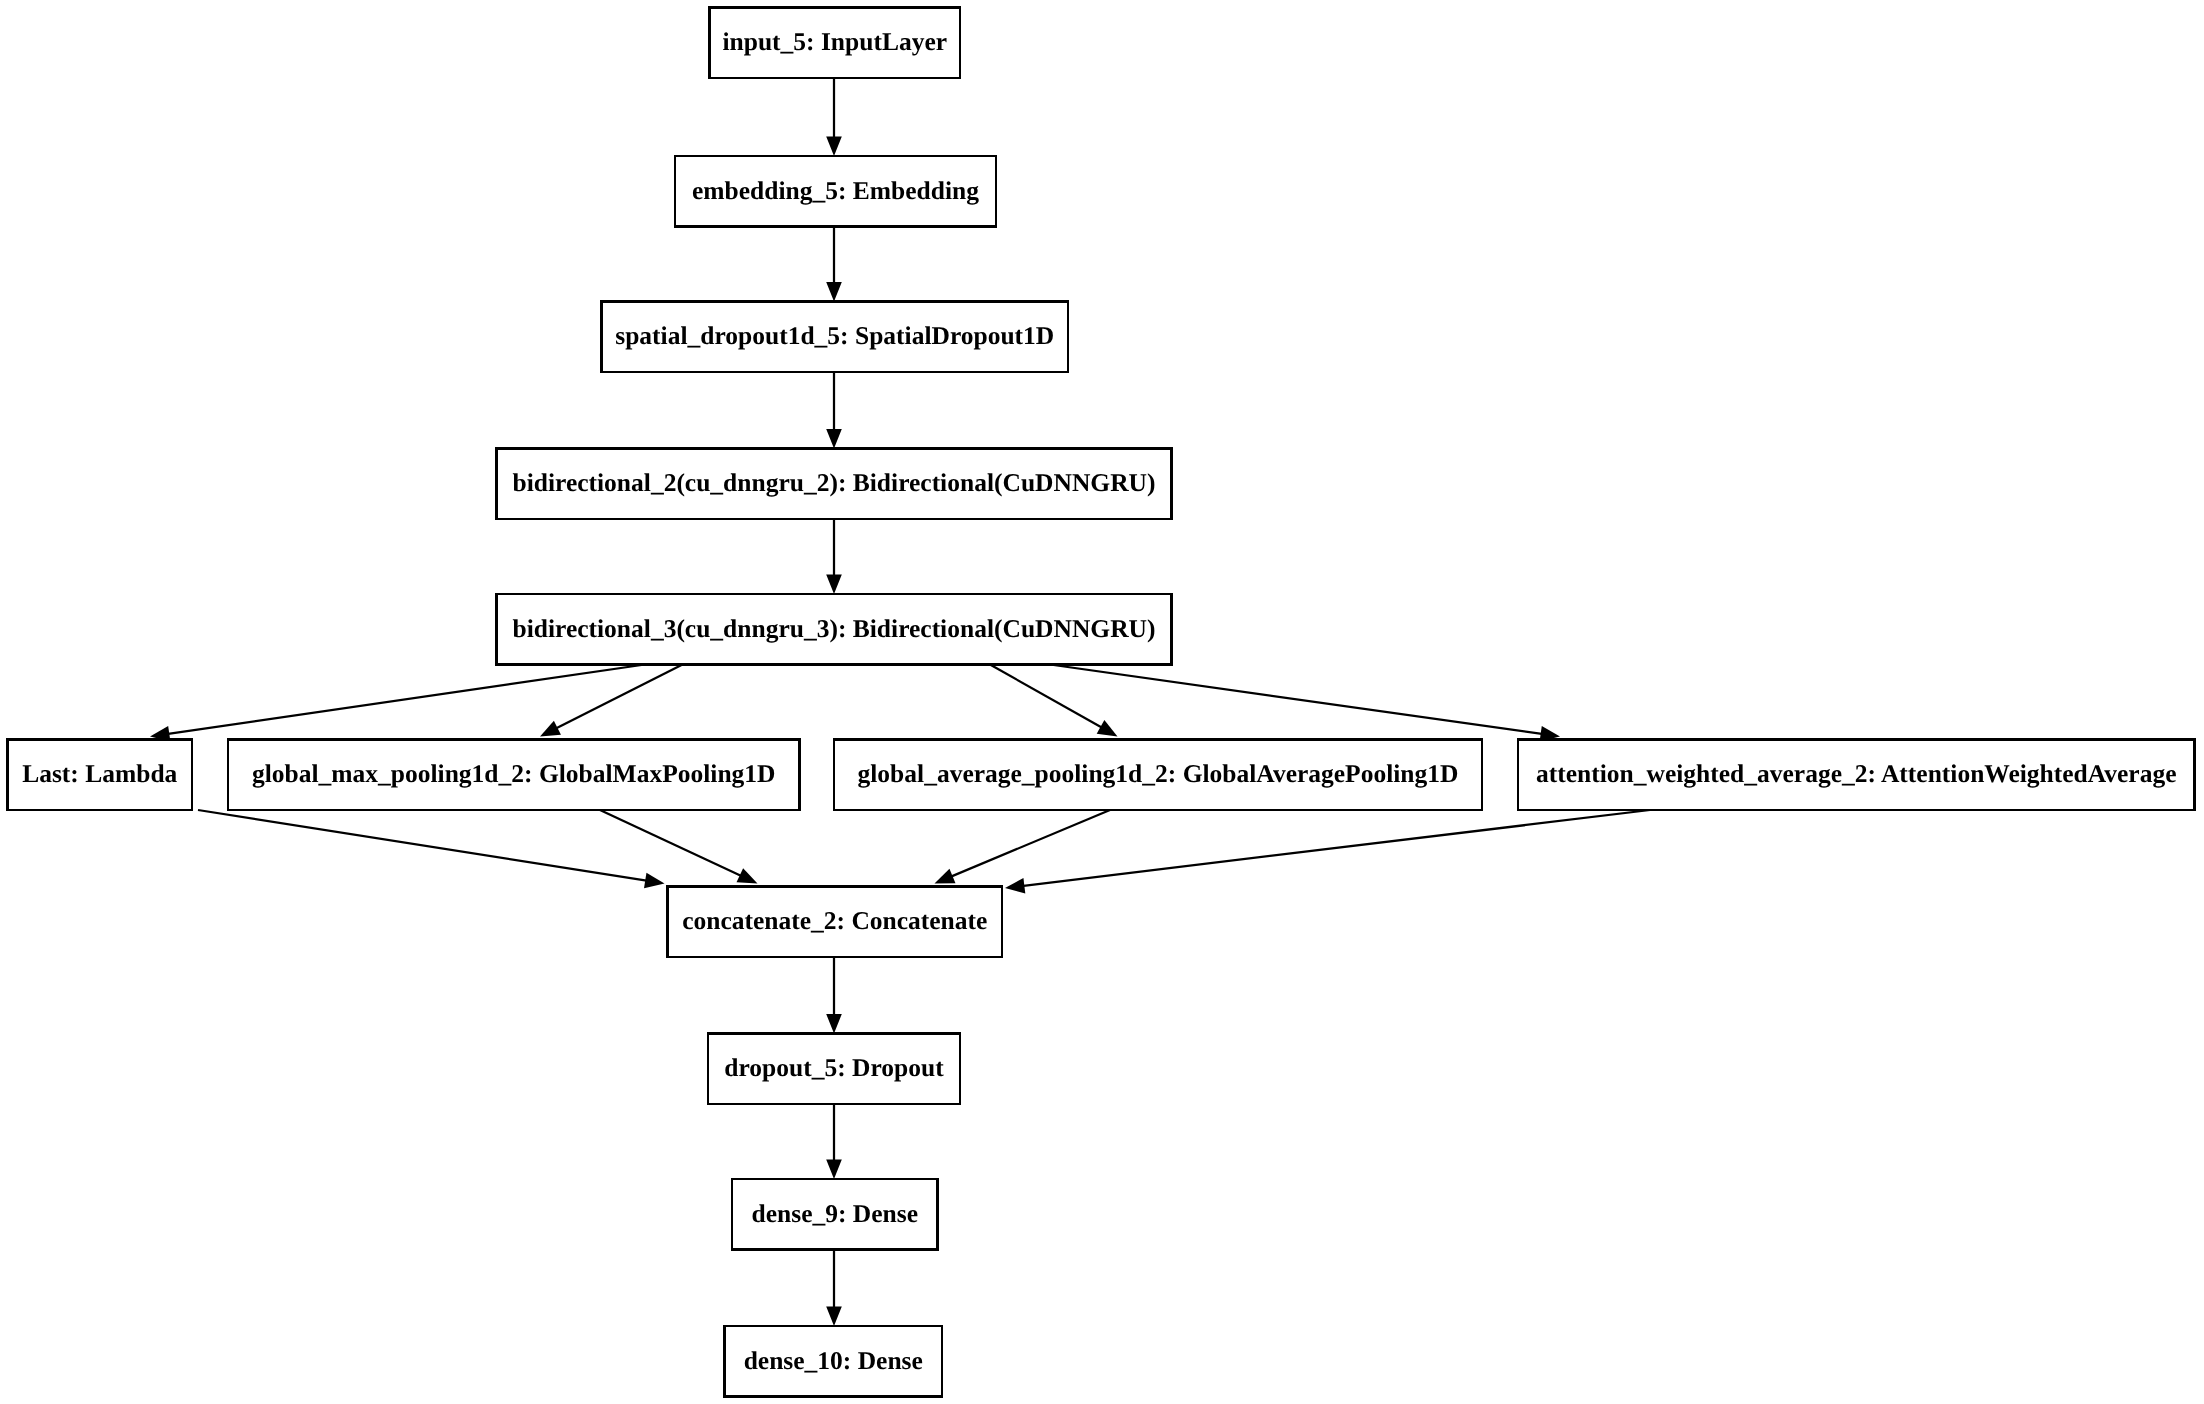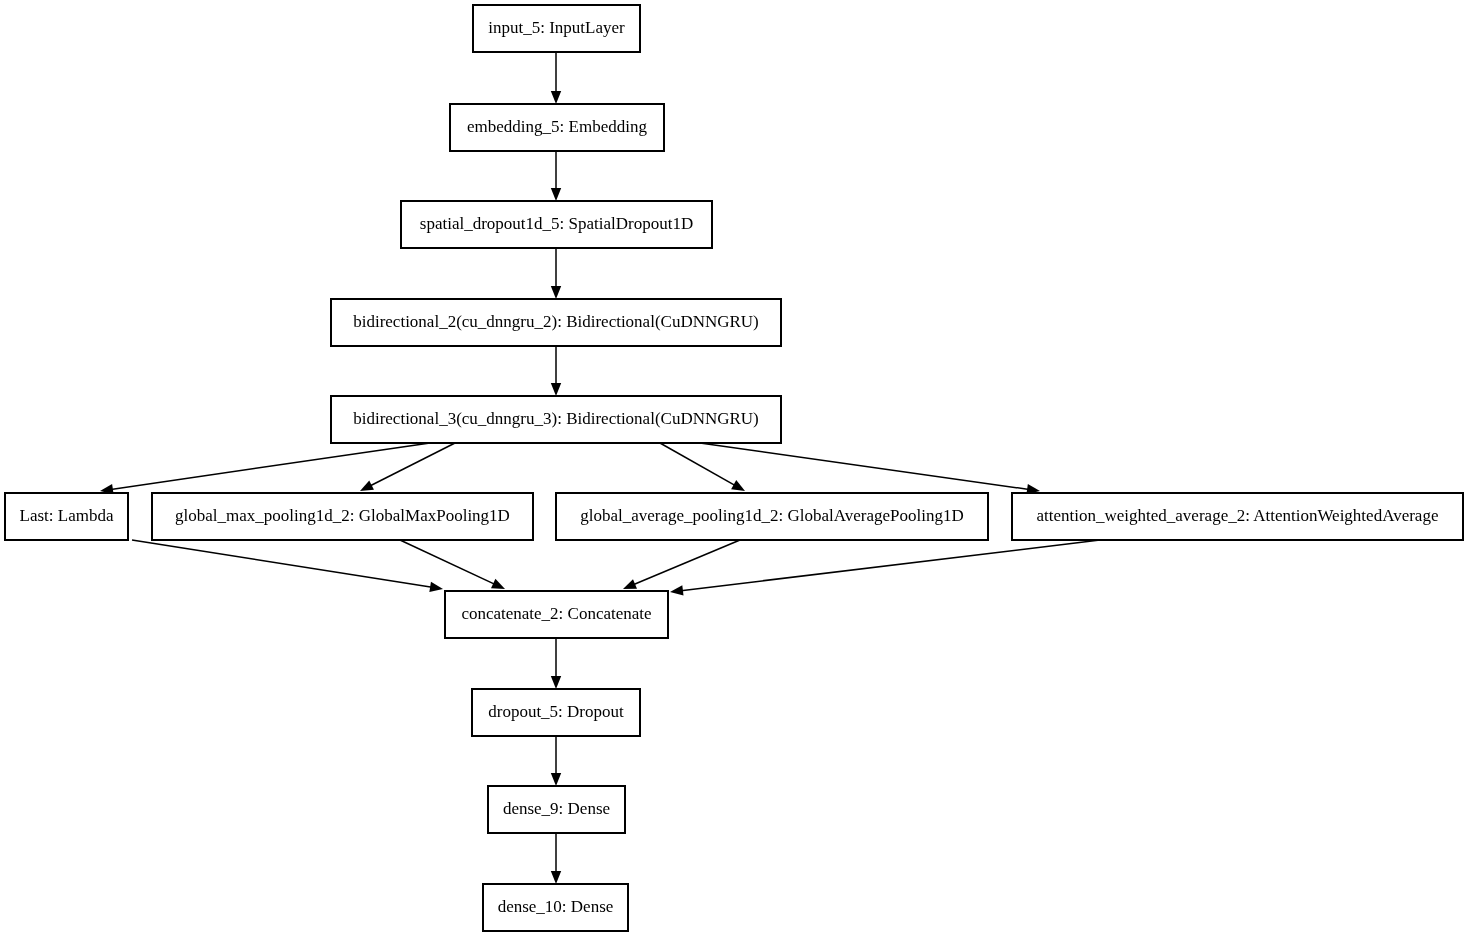--- a/index.html
+++ b/index.html
@@ -12,20 +12,21 @@
     width: 1469px;
     height: 936px;
     overflow: hidden;
     font-family: "Liberation Serif", "DejaVu Serif", serif;
   }
   #graph-root {
     position: relative;
     width: 1469px;
     height: 936px;
     background: #ffffff;
+    font-weight: bold;
   }
   svg#graph-canvas {
     position: absolute;
     top: 0;
     left: 0;
     width: 1469px;
     height: 936px;
     display: block;
   }
   .node-box {

